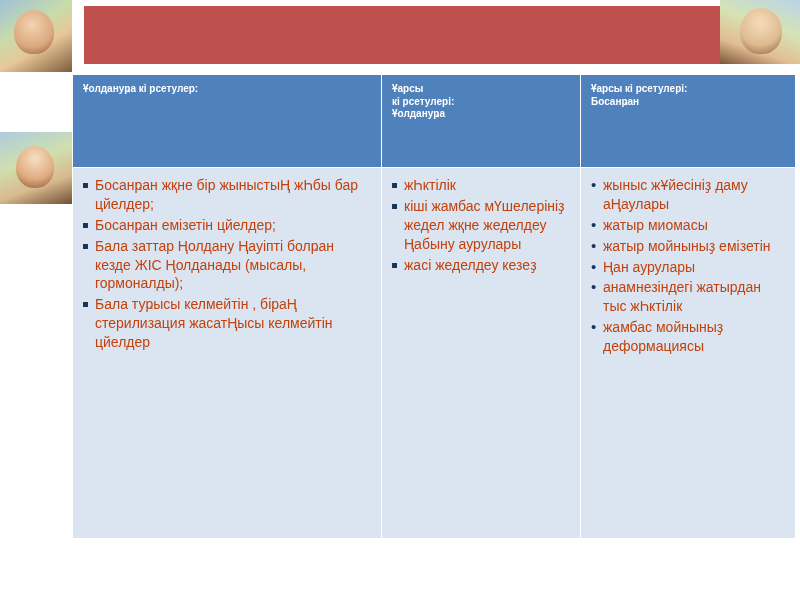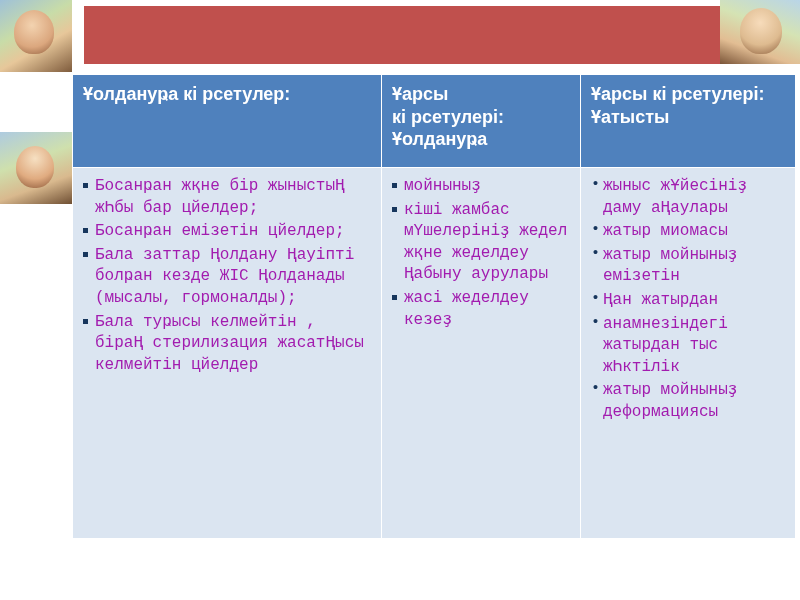--- a/index.html
+++ b/index.html
@@ -91,34 +91,33 @@
     table-layout: fixed;
   }
   table.main th, table.main td {
     border: 1px solid #ffffff;
     vertical-align: top;
     padding: 8px 10px 10px 10px;
   }
   table.main thead th {
     background: #4f81bd;
     color: #ffffff;
-    font-size: 18px;
+    font-size: 10px;
     font-weight: bold;
     text-align: left;
     height: 74px;
     vertical-align: top;
     line-height: 1.25;
   }
   table.main tbody td {
     background: #dbe5f1;
-    color: #a21caf;
-    font-size: 16px;
+    color: #c2410c;
+    font-size: 14px;
     line-height: 1.35;
     height: 352px;
-    font-family: Liberation Mono, monospace;
   }
   .col-1 { width: 288px; }
   .col-2 { width: 178px; }
   .col-3 { width: 194px; margin-left: 36px; }
 
   ul.bul {
     list-style: none;
     margin: 0;
     padding: 0;
   }
@@ -165,47 +164,47 @@
         <th class="col-1">
           <span class="hdr-line">Ұолдануҏа кі рсетулер:</span>
         </th>
         <th class="col-2">
           <span class="hdr-line">Ұарсы</span>
           <span class="hdr-line">кі рсетулері:</span>
           <span class="hdr-line">Ұолдануҏа</span>
         </th>
         <th class="col-3">
           <span class="hdr-line">Ұарсы кі рсетулері:</span>
-          <span class="hdr-line">Ұатысты</span>
+          <span class="hdr-line">Босанҏан</span>
         </th>
       </tr>
     </thead>
     <tbody>
       <tr>
         <td class="col-1">
           <ul class="bul sq">
             <li>Босанҏан жқне бір жыныстыҢ жҺбы бар цйелдер;</li>
             <li>Босанҏан емізетін цйелдер;</li>
             <li>Бала заттар Ңолдану Ңауіпті болҏан кезде ЖІС Ңолданады (мысалы, гормоналды);</li>
             <li>Бала туҏысы келмейтін , біраҢ стерилизация жасатҢысы келмейтін цйелдер</li>
           </ul>
         </td>
         <td class="col-2">
           <ul class="bul sq">
-            <li>мойныныҙ</li>
+            <li>жҺктілік</li>
             <li>кіші жамбас мҮшелерініҙ жедел жқне жеделдеу Ңабыну аурулары</li>
             <li>жасі жеделдеу кезеҙ</li>
           </ul>
         </td>
         <td class="col-3">
           <ul class="bul dot">
             <li>жыныс жҰйесініҙ даму аҢаулары</li>
             <li>жатыр миомасы</li>
             <li>жатыр мойныныҙ емізетін</li>
-            <li>Ңан жатырдан</li>
+            <li>Ңан аурулары</li>
             <li>анамнезіндегі жатырдан тыс жҺктілік</li>
-            <li>жатыр мойныныҙ деформациясы</li>
+            <li>жамбас мойныныҙ деформациясы</li>
           </ul>
         </td>
       </tr>
     </tbody>
   </table>
 </div>
 
 </body></html>

